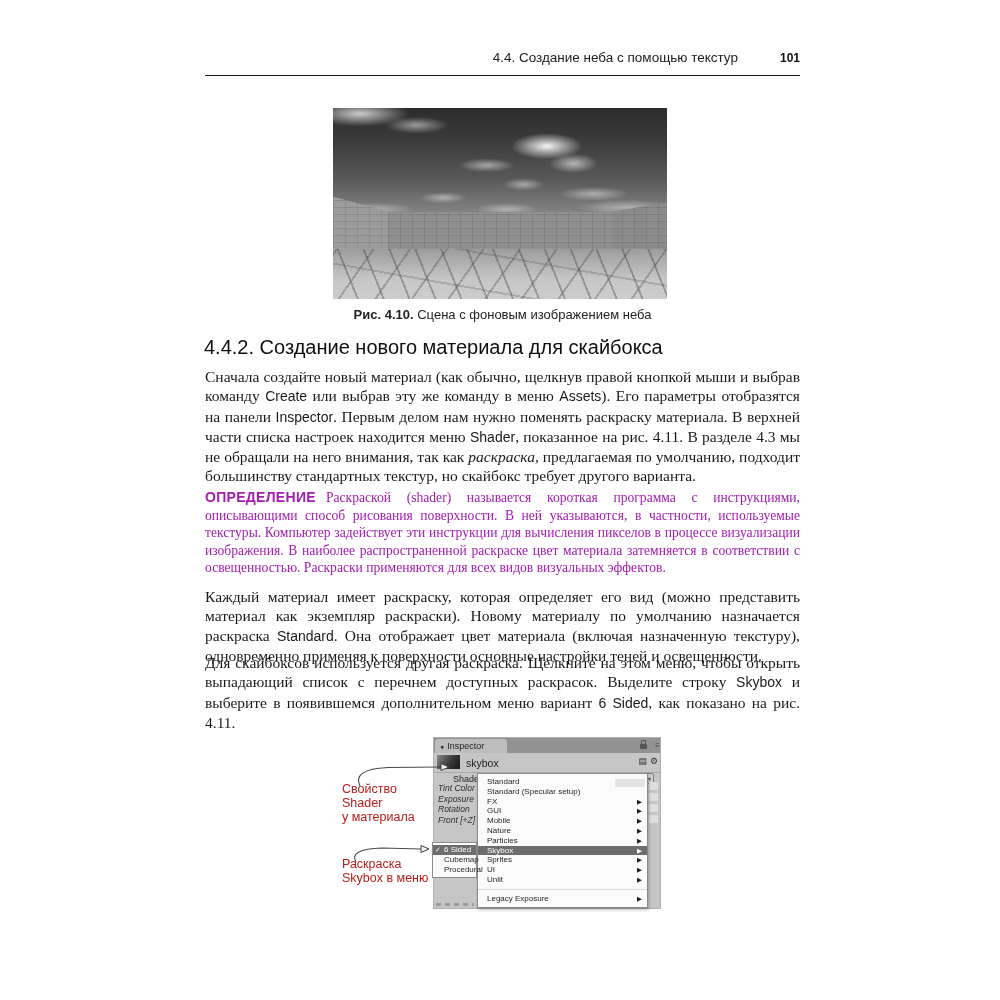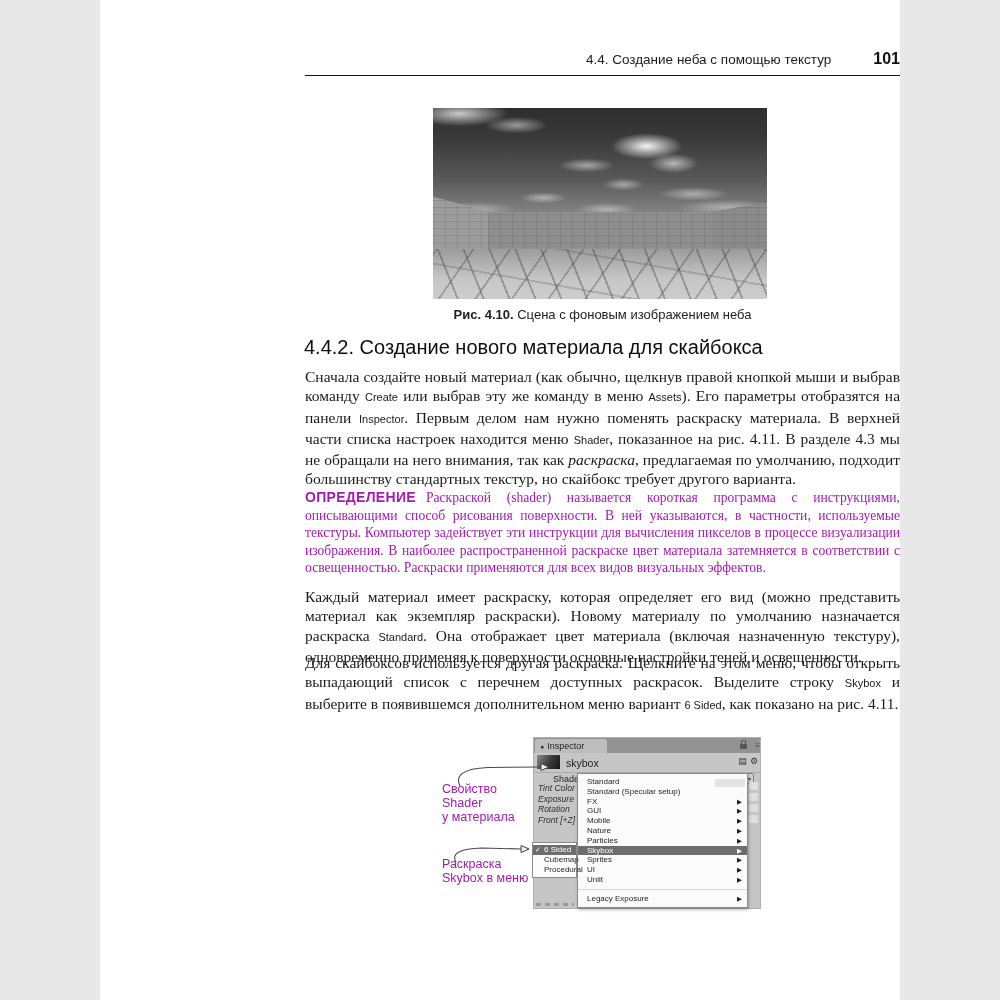--- a/index.html
+++ b/index.html
@@ -1,25 +1,25 @@
 <!DOCTYPE html>
 <html><head>
 <meta charset="utf-8">
 <style>
   html,body { margin:0; padding:0; background:#e8e8e8; }
   .page {
-    position:relative; width:800px; height:1000px; margin:0 auto;
+    position:relative; width:1000px; height:1000px; margin:0 auto;
     background:#ffffff; overflow:hidden;
     font-family:"Liberation Serif", serif; color:#1a1a1a;
   }
   
   .runhead { position:absolute; left:205px; top:50px; width:595px; height:22px;
     display:flex; justify-content:flex-end; align-items:baseline; gap:42px; }
   .runhead .sec { font-family:"Liberation Sans",sans-serif; font-size:13.5px; color:#1c1c1c; }
-  .runhead .pnum { font-family:"Liberation Sans",sans-serif; font-size:16px; font-weight:bold; color:#111; }
+  .runhead .pnum { font-family:"Liberation Sans",sans-serif; font-size:12px; font-weight:bold; color:#111; }
   .runrule { position:absolute; left:205px; top:75px; width:595px; height:0; border-top:1.6px solid #181818; }
 
   
   .fig410 { position:absolute; left:333px; top:108px; width:334px; height:191px; overflow:hidden; background:#888; }
   .sky { position:absolute; inset:0;
     background:
       radial-gradient(ellipse 55px 20px at 64% 20%, rgba(255,255,255,0.95), rgba(255,255,255,0) 65%),
       radial-gradient(ellipse 35px 14px at 72% 29%, rgba(255,255,255,0.60), rgba(255,255,255,0) 70%),
       radial-gradient(ellipse 70px 18px at 8% 3%,  rgba(255,255,255,0.75), rgba(255,255,255,0) 70%),
       radial-gradient(ellipse 45px 12px at 25% 9%, rgba(255,255,255,0.50), rgba(255,255,255,0) 70%),
@@ -54,29 +54,29 @@
     font-family:"Liberation Sans",sans-serif; font-size:13px; color:#222; }
   .figcap b { font-weight:bold; }
   .cap410 { top:307px; }  .cap411 { top:916px; }
 
   
   .h2 { position:absolute; left:204px; top:336px; width:596px;
     font-family:"Liberation Sans",sans-serif; font-weight:normal; font-size:20px; color:#0f0f0f; }
   .body-par { position:absolute; left:205px; width:595px; text-align:justify;
     font-size:15.5px; line-height:19.3px; }
   .p1 { top:367px; } .p2 { top:587px; } .p3 { top:653px; }
-  .s-ui { font-family:"Liberation Sans",sans-serif; font-size:11px; }
+  .s-ui { font-family:"Liberation Sans",sans-serif; font-size:14px; }
   .s-italic { font-style:italic; }
   .defbox { position:absolute; left:205px; top:489px; width:595px; text-align:justify;
     font-size:13.6px; line-height:17.5px; color:#a21caf; }
   .def-label { font-family:"Liberation Sans",sans-serif; font-weight:bold; font-size:14px; margin-right:10px; letter-spacing:0.3px; }
 
   
   .annot { position:absolute; font-family:"Liberation Sans",sans-serif; font-size:12.5px;
-    line-height:13.8px; color:#a21caf; }
+    line-height:13.8px; color:#b91c1c; }
   .annot1 { left:342px; top:783px; } .annot2 { left:342px; top:858px; }
   .callouts { position:absolute; left:330px; top:730px; width:340px; height:190px; z-index:7; pointer-events:none; }
 
   .panel { position:absolute; left:434px; top:738px; width:226px; height:170px;
     background:#c6c6c6; font-family:"Liberation Sans",sans-serif; box-shadow:0 0 0 1px #b0b0b0; }
   .tabstrip { position:absolute; left:0; top:0; right:0; height:15px; background:#929292; }
   .tab { position:absolute; left:1px; top:1px; width:72px; height:14px; background:#bdbdbd;
     border-radius:3px 3px 0 0; display:flex; align-items:center; gap:3px; padding-left:5px;
     font-size:9px; color:#1e1e1e; box-sizing:border-box; }
   .tab-dot { font-size:7px; color:#3a3a3a; line-height:1; }

